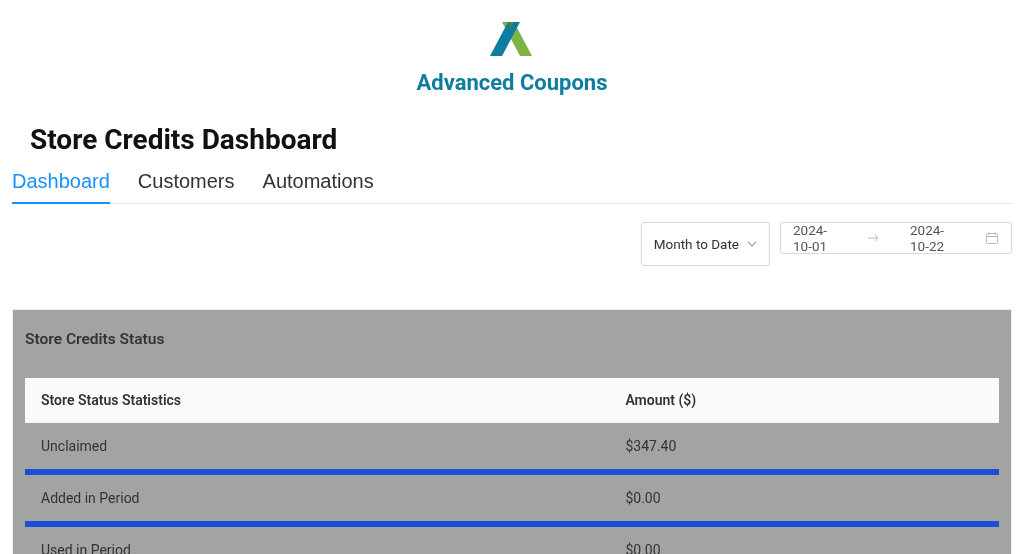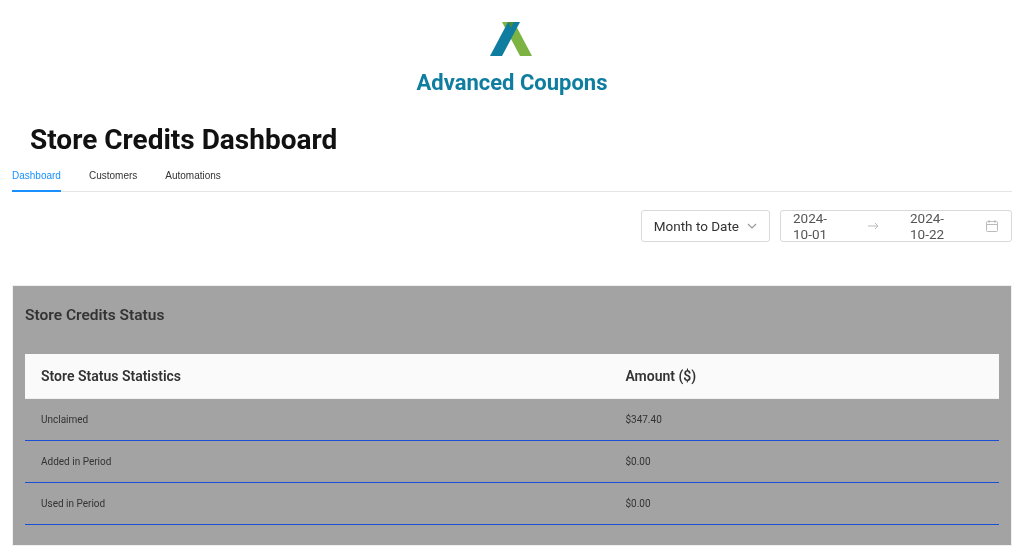--- a/index.html
+++ b/index.html
@@ -2,34 +2,34 @@
 <html><head>
   <meta charset="utf-8">
   <style>
     * { box-sizing: border-box; margin: 0; padding: 0; }
     body { font-family: -apple-system, BlinkMacSystemFont, "Segoe UI", Roboto, Arial, sans-serif; background: #fff; color: #222; padding: 10px 12px; }
     .header { display: flex; align-items: center; gap: 10px; margin-bottom: 28px; margin-top: 8px; flex-direction: column; }
     .logo { width: 48px; height: 42px; position: relative; }
     .brand { font-size: 22px; font-weight: 700; color: #0f7d9f; }
     .page-title { font-size: 28px; font-weight: 700; margin-bottom: 14px; color: #111; margin-left: 18px; }
     .tabs { display: flex; gap: 28px; border-bottom: 1px solid #e5e5e5; margin-bottom: 18px; }
-    .tab { padding: 0 0 10px 0; font-size: 10px; color: #333; cursor: pointer; position: relative; background: none; border: none; }
+    .tab { padding: 0 0 10px 0; font-size: 20px; color: #333; cursor: pointer; position: relative; background: none; border: none; }
     .tab.active { color: #1890ff; }
     .tab.active::after { content: ""; position: absolute; left: 0; right: 0; bottom: -1px; height: 2px; background: #1890ff; }
     .filters { display: flex; justify-content: flex-end; gap: 10px; margin-bottom: 18px; }
-    .select-box { border: 1px solid #d9d9d9; border-radius: 3px; background: #fff; padding: 5px 12px; font-size: 13.5px; color: #333; display: flex; align-items: center; gap: 8px; cursor: pointer; height: 32px; }
+    .select-box { border: 1px solid #d9d9d9; border-radius: 3px; background: #fff; padding: 5px 12px; font-size: 13.5px; color: #333; display: flex; align-items: center; gap: 8px; cursor: pointer; height: 44px; }
     .select-box .chevron { color: #999; }
     .date-range { border: 1px solid #d9d9d9; border-radius: 3px; background: #fff; padding: 5px 12px; font-size: 13.5px; color: #555; display: flex; align-items: center; gap: 30px; height: 32px; cursor: pointer; width: 232px; }
     .date-range .arrow { color: #bbb; }
     .date-range .cal { color: #bbb; margin-left: auto; }
     .card { border: 1px solid #f0f0f0; padding: 20px 12px; background: #a3a3a3; margin-top: 43px; }
     .card-title { font-size: 15.5px; font-weight: 600; color: #333; margin-bottom: 30px; }
     .stats-table { width: calc(100% - 0px); border-collapse: collapse; }
     .stats-table thead th { background: #fafafa; font-weight: 600; font-size: 14px; color: #333; text-align: left; padding: 14px 16px; border-bottom: 1px solid #f0f0f0; }
-    .stats-table tbody td { font-size: 10px; color: #333; padding: 15px 16px; border-bottom: 1px solid #1d4ed8; }
+    .stats-table tbody td { font-size: 14px; color: #333; padding: 15px 16px; border-bottom: 6px solid #1d4ed8; }
     .stats-table th:first-child, .stats-table td:first-child { width: 60%; }
     svg { display: block; }
   </style>
 </head>
 <body>
 
 <div class="header">
   <div class="logo">
     <svg viewBox="0 0 48 42" width="48" height="42">
       <path d="M 14 4 L 26 4 L 44 38 L 32 38 Z" fill="#7cb342"></path>

